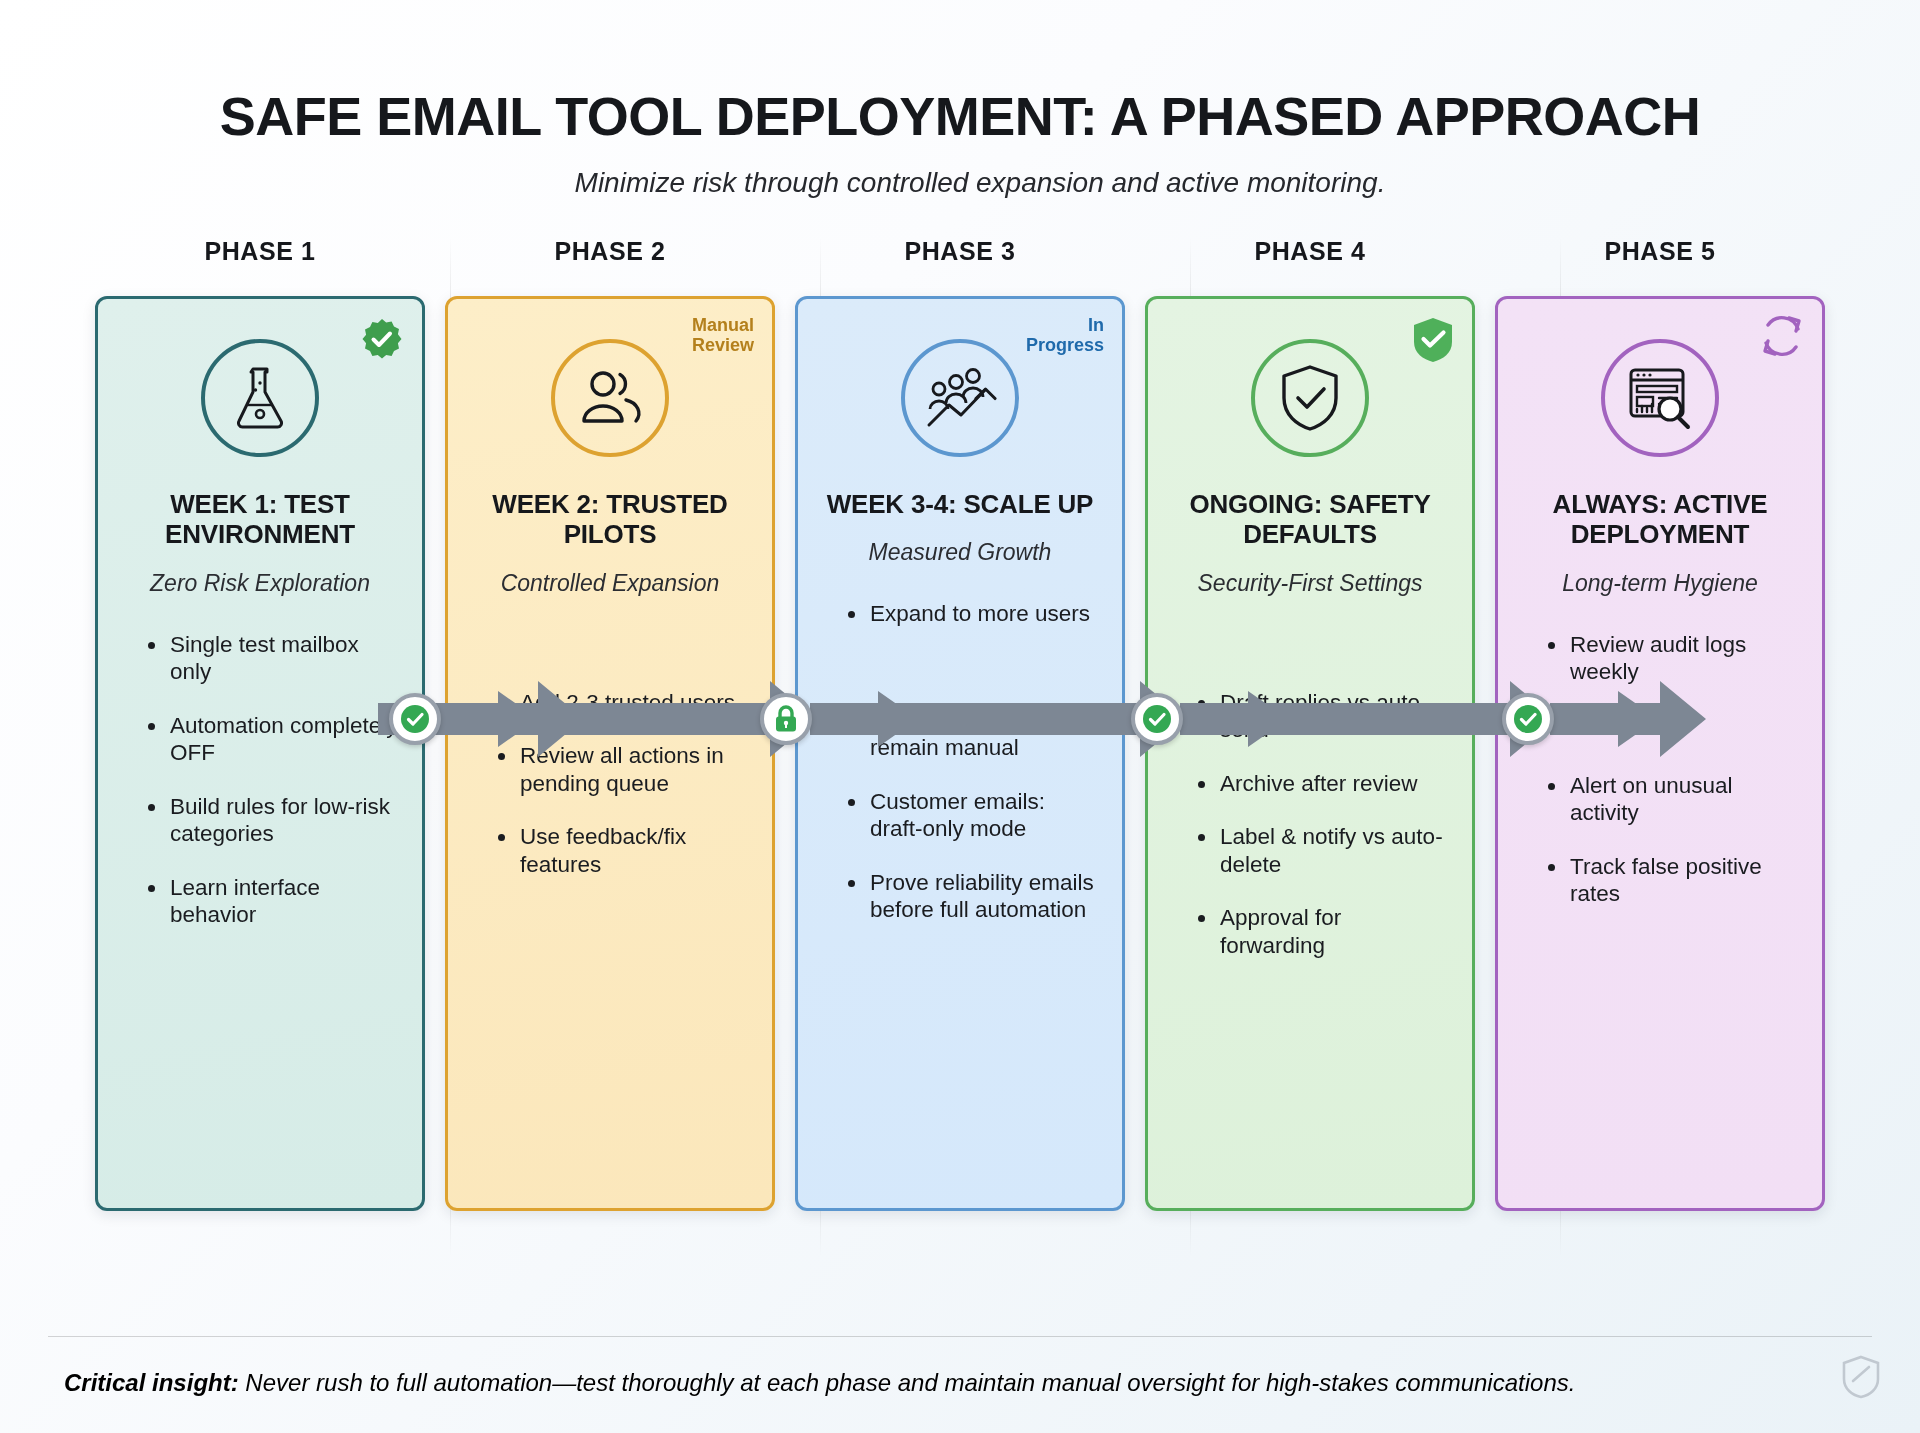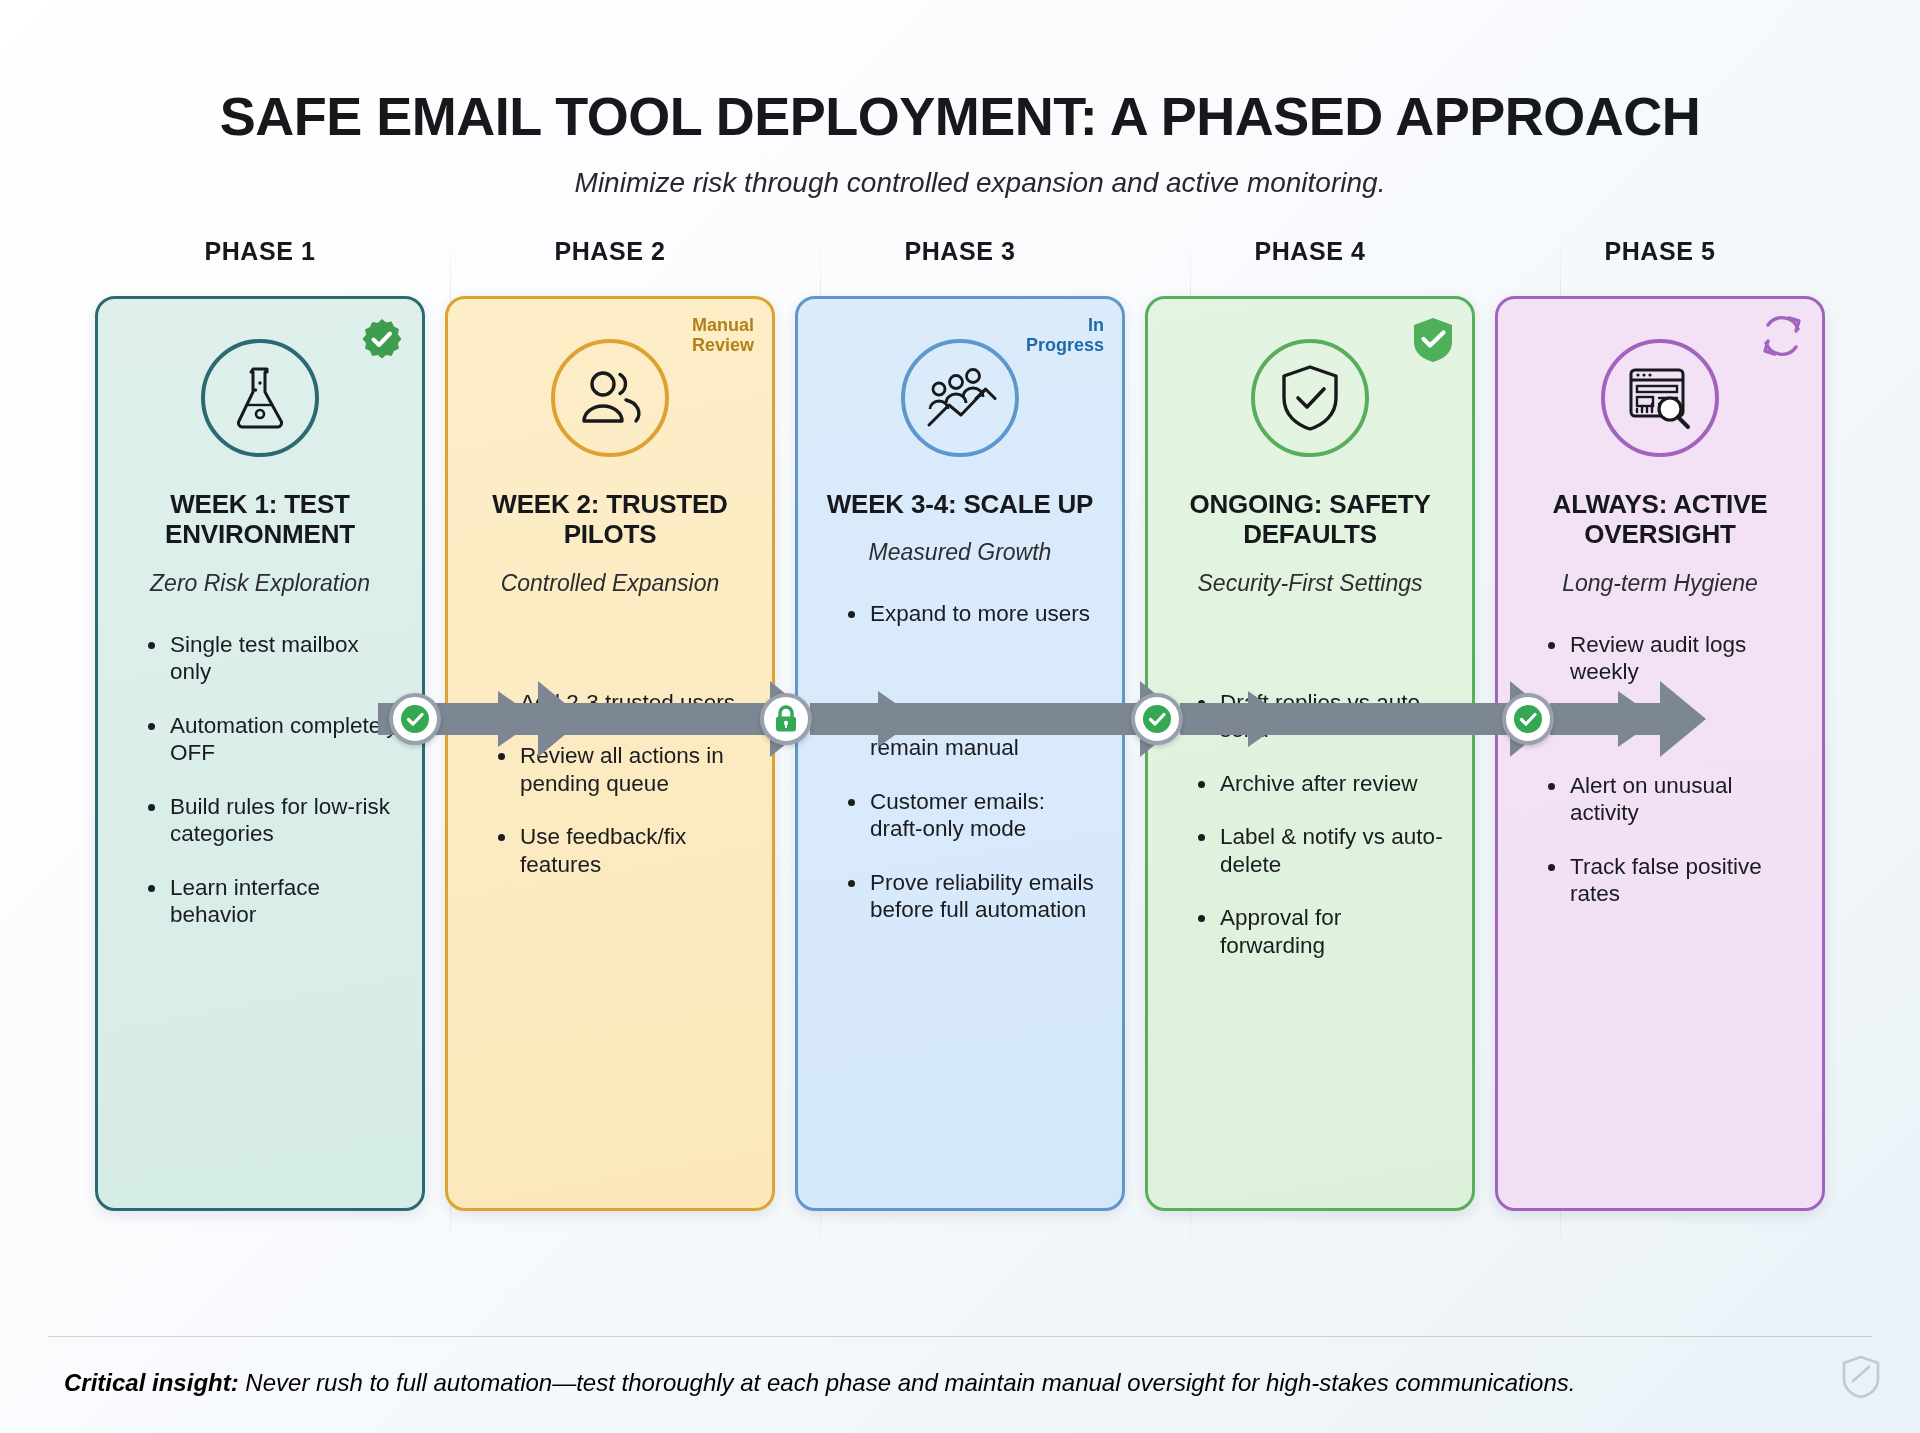--- a/index.html
+++ b/index.html
@@ -53,21 +53,21 @@
 
   
   .vsep {
     position:absolute;
     top:0px; width:1px; height:1020px;
     background:linear-gradient(to bottom, rgba(0,0,0,0.0) 0%, rgba(0,0,0,0.10) 8%, rgba(0,0,0,0.10) 92%, rgba(0,0,0,0.0) 100%);
     z-index:1;
   }
 
   .card {
-    border-radius:20px;
+    border-radius:12px;
     border:3px solid #999;
     position:relative;
     height:915px;
     padding:26px 20px 20px 20px;
     box-shadow:0 4px 14px rgba(20,30,50,0.10);
   }
   .card.c1 { background:linear-gradient(170deg,#dff0ec 0%,#d6ece7 100%); border-color:#2b6a70; }
   .card.c2 { background:linear-gradient(170deg,#fdeec8 0%,#fbe7bb 100%); border-color:#dda230; }
   .card.c3 { background:linear-gradient(170deg,#dbebfa 0%,#d5e8fb 100%); border-color:#5c97cf; }
   .card.c4 { background:linear-gradient(170deg,#e4f4e2 0%,#ddf1da 100%); border-color:#57ae5c; }
@@ -299,21 +299,21 @@
             <circle cx="19" cy="10" r="1.6" fill="#17191d"></circle>
             <circle cx="25" cy="10" r="1.6" fill="#17191d"></circle>
             <rect x="12" y="21" width="40" height="6" fill="none" stroke="#17191d" stroke-width="2.4"></rect>
             <rect x="12" y="32" width="16" height="9" fill="none" stroke="#17191d" stroke-width="2.4"></rect>
             <path d="M34 33 h18 M34 39 h12" stroke="#17191d" stroke-width="2.4" stroke-linecap="round"></path>
             <path d="M12 47 v-3 M17 47 v-6 M22 47 v-4 M27 47 v-8" stroke="#17191d" stroke-width="2.4" stroke-linecap="round"></path>
             <circle cx="45" cy="44" r="11" fill="#fff" stroke="#17191d" stroke-width="3.2"></circle>
             <path d="M53 52 L63 62" stroke="#17191d" stroke-width="4" stroke-linecap="round"></path>
           </svg>
         </div>
-        <div class="card-title">ALWAYS: ACTIVE OVERSIGHT</div>
+        <div class="card-title">ALWAYS: ACTIVE DEPLOYMENT</div>
         <div class="card-sub">Long-term Hygiene</div>
         <ul class="bullets">
           <li style="margin-bottom:86px">Review audit logs weekly</li>
           <li>Alert on unusual activity</li>
           <li>Track false positive rates</li>
         </ul>
       </div>
     </div>
 
   </div>

